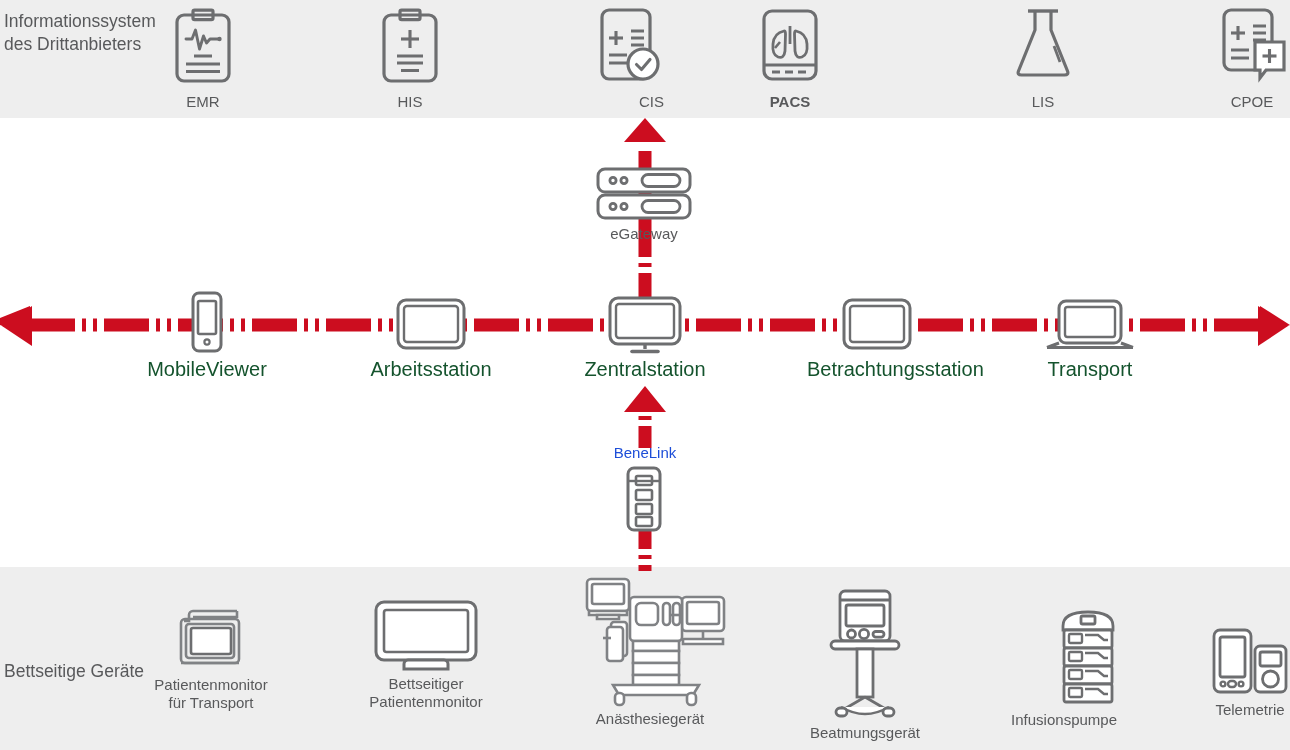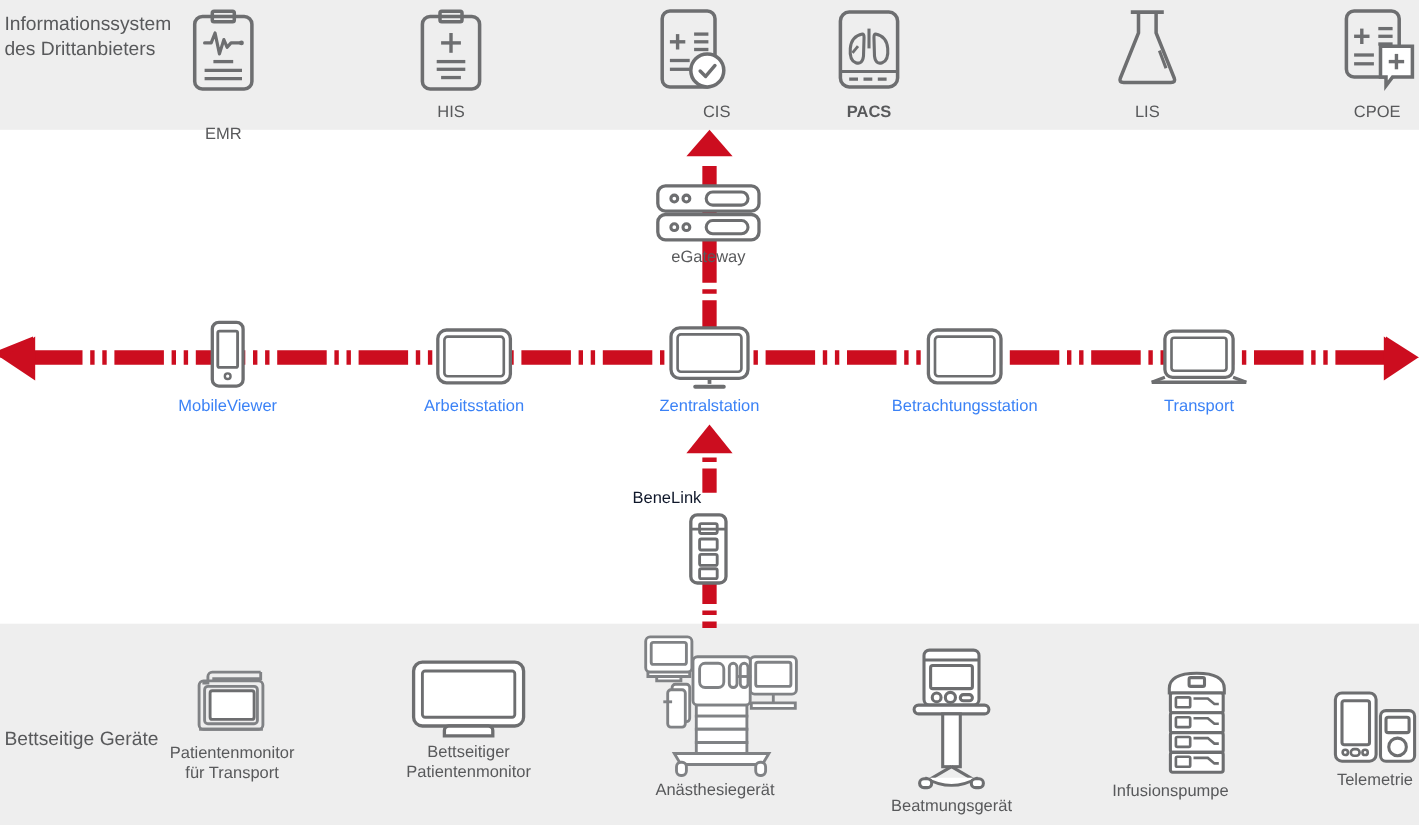--- a/index.html
+++ b/index.html
@@ -63,49 +63,50 @@
     position:absolute;
     left:0; top:318px;
     width:1290px; height:14px;
   }
   
   .vlink { position:absolute; }
 
   
   .midcap {
     position:absolute;
-    font-size:15px;
+    font-size:20px;
     line-height:17px;
-    color:#3b82f6;
+    color:#14532d;
     text-align:center;
     white-space:nowrap;
   }
   .linkcap {
     position:absolute;
     font-size:15px;
     line-height:17px;
-    color:#0f172a;
+    color:#1d4ed8;
+    text-align:center;
     white-space:nowrap;
   }
   svg { overflow:visible; }
 </style>
 </head>
 <body>
 
 <div class="stage">
 
   <div class="band" id="band-top"></div>
   <div class="band" id="band-bottom"></div>
 
   <div class="band-label" id="label-third-party">Informationssystem
 des Drittanbieters</div>
 
   <div class="band-label" id="label-bedside">Bettseitige Geräte</div>
 
-  <div class="node toprow" style="left:157px; width:92px;gap:20px;">
+  <div class="node toprow" style="left:157px; width:92px;">
     <span class="glyph">
       <svg width="62" height="78" viewBox="0 0 62 78">
         <g fill="none" stroke="#6d6e70" stroke-width="3.2">
           <rect x="5" y="7" width="52" height="66" rx="7"></rect>
           <rect x="21" y="2.2" width="20" height="9.5" rx="1.6"></rect>
           <path d="M14 31 L20 31 L23.5 22 L27.5 41 L31.5 28 L34.5 35 L38 31 L46 31" stroke-width="2.9" stroke-linejoin="round" stroke-linecap="round"></path>
           <circle cx="47.5" cy="31" r="2.2" fill="#6d6e70" stroke="none"></circle>
           <path d="M22 48 H40" stroke-width="3"></path>
           <path d="M14 56 H48" stroke-width="3"></path>
           <path d="M14 63.5 H48" stroke-width="3"></path>

